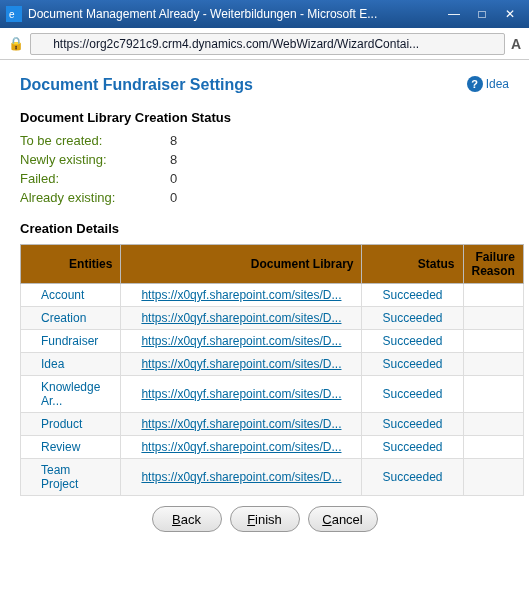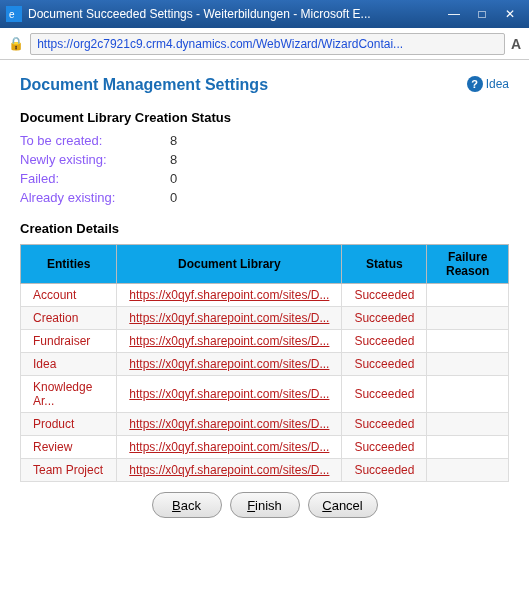--- a/index.html
+++ b/index.html
@@ -63,23 +63,23 @@
       gap: 6px;
     }
     .address-lock-icon {
       color: #666;
       font-size: 13px;
     }
     .address-input {
       flex: 1;
       border: 1px solid #bbb;
       border-radius: 2px;
-      padding: 2px 6px;
-      font-size: 12px;
-      color: #1d4ed8;
+      padding: 2px 22px;
+      font-size: 12px;
+      color: #0f172a;
       background: #f5f5f5;
       height: 22px;
     }
     .address-reader-icon {
       color: #555;
       font-size: 14px;
       font-weight: bold;
     }
 
     
@@ -133,48 +133,48 @@
       margin-bottom: 8px;
     }
     .stat-row {
       display: flex;
       align-items: center;
       margin-bottom: 4px;
       font-size: 13px;
     }
     .stat-label {
       min-width: 150px;
-      color: #8b5cf6;
+      color: #4d7c0f;
     }
     .stat-value {
       color: #333;
       font-weight: normal;
     }
 
     
     .table-section {
     }
     .creation-table {
       width: 100%;
       border-collapse: collapse;
       border: 1px solid #ccc;
       font-size: 12px;
     }
     .creation-table th {
-      background: #0ea5e9;
+      background: #a16207;
       border: 1px solid #bbb;
       padding: 5px 8px;
-      text-align: center;
+      text-align: right;
       font-weight: 600;
       color: #000;
     }
     .creation-table td {
       border: 1px solid #ddd;
-      padding: 4px 12px;
-      color: #b91c1c;
+      padding: 4px 20px;
+      color: #0369a1;
       vertical-align: middle;
     }
     .creation-table tr:nth-child(even) td {
       background: #f7f7f7;
     }
     .creation-table tr:nth-child(odd) td {
       background: white;
     }
     .link-cell {
       color: #1a6db5;
@@ -207,38 +207,38 @@
 </head>
 <body>
 
 <div class="title-bar">
   <div class="title-bar-icon">
     <svg width="16" height="16" viewBox="0 0 16 16">
       <rect width="16" height="16" fill="#1e88e5"></rect>
       <text x="3" y="12" font-size="10" fill="white" font-family="Arial">e</text>
     </svg>
   </div>
-  <span class="title-bar-text">Document Succeeded Settings - Weiterbildungen - Microsoft E...</span>
+  <span class="title-bar-text">Document Management Already - Weiterbildungen - Microsoft E...</span>
   <div class="title-bar-controls">
     <button class="title-btn">—</button>
     <button class="title-btn">□</button>
     <button class="title-btn close">✕</button>
   </div>
 </div>
 
 <div class="address-bar">
   <span class="address-lock-icon">🔒</span>
   <input class="address-input" type="text" readonly="" value="https://org2c7921c9.crm4.dynamics.com/WebWizard/WizardContai..." style="">
   <span class="address-reader-icon">A</span>
 </div>
 
 <div class="main-content">
 
   <div class="page-header">
-    <h1 class="page-title">Document Management Settings</h1>
+    <h1 class="page-title">Document Fundraiser Settings</h1>
     <a class="help-link">
       <span class="help-icon">?</span>
       <span>Idea</span>
     </a>
   </div>
 
   <div class="stats-section">
     <div class="section-title">Document Library Creation Status</div>
     <div class="stat-row">
       <span class="stat-label">To be created:</span>

